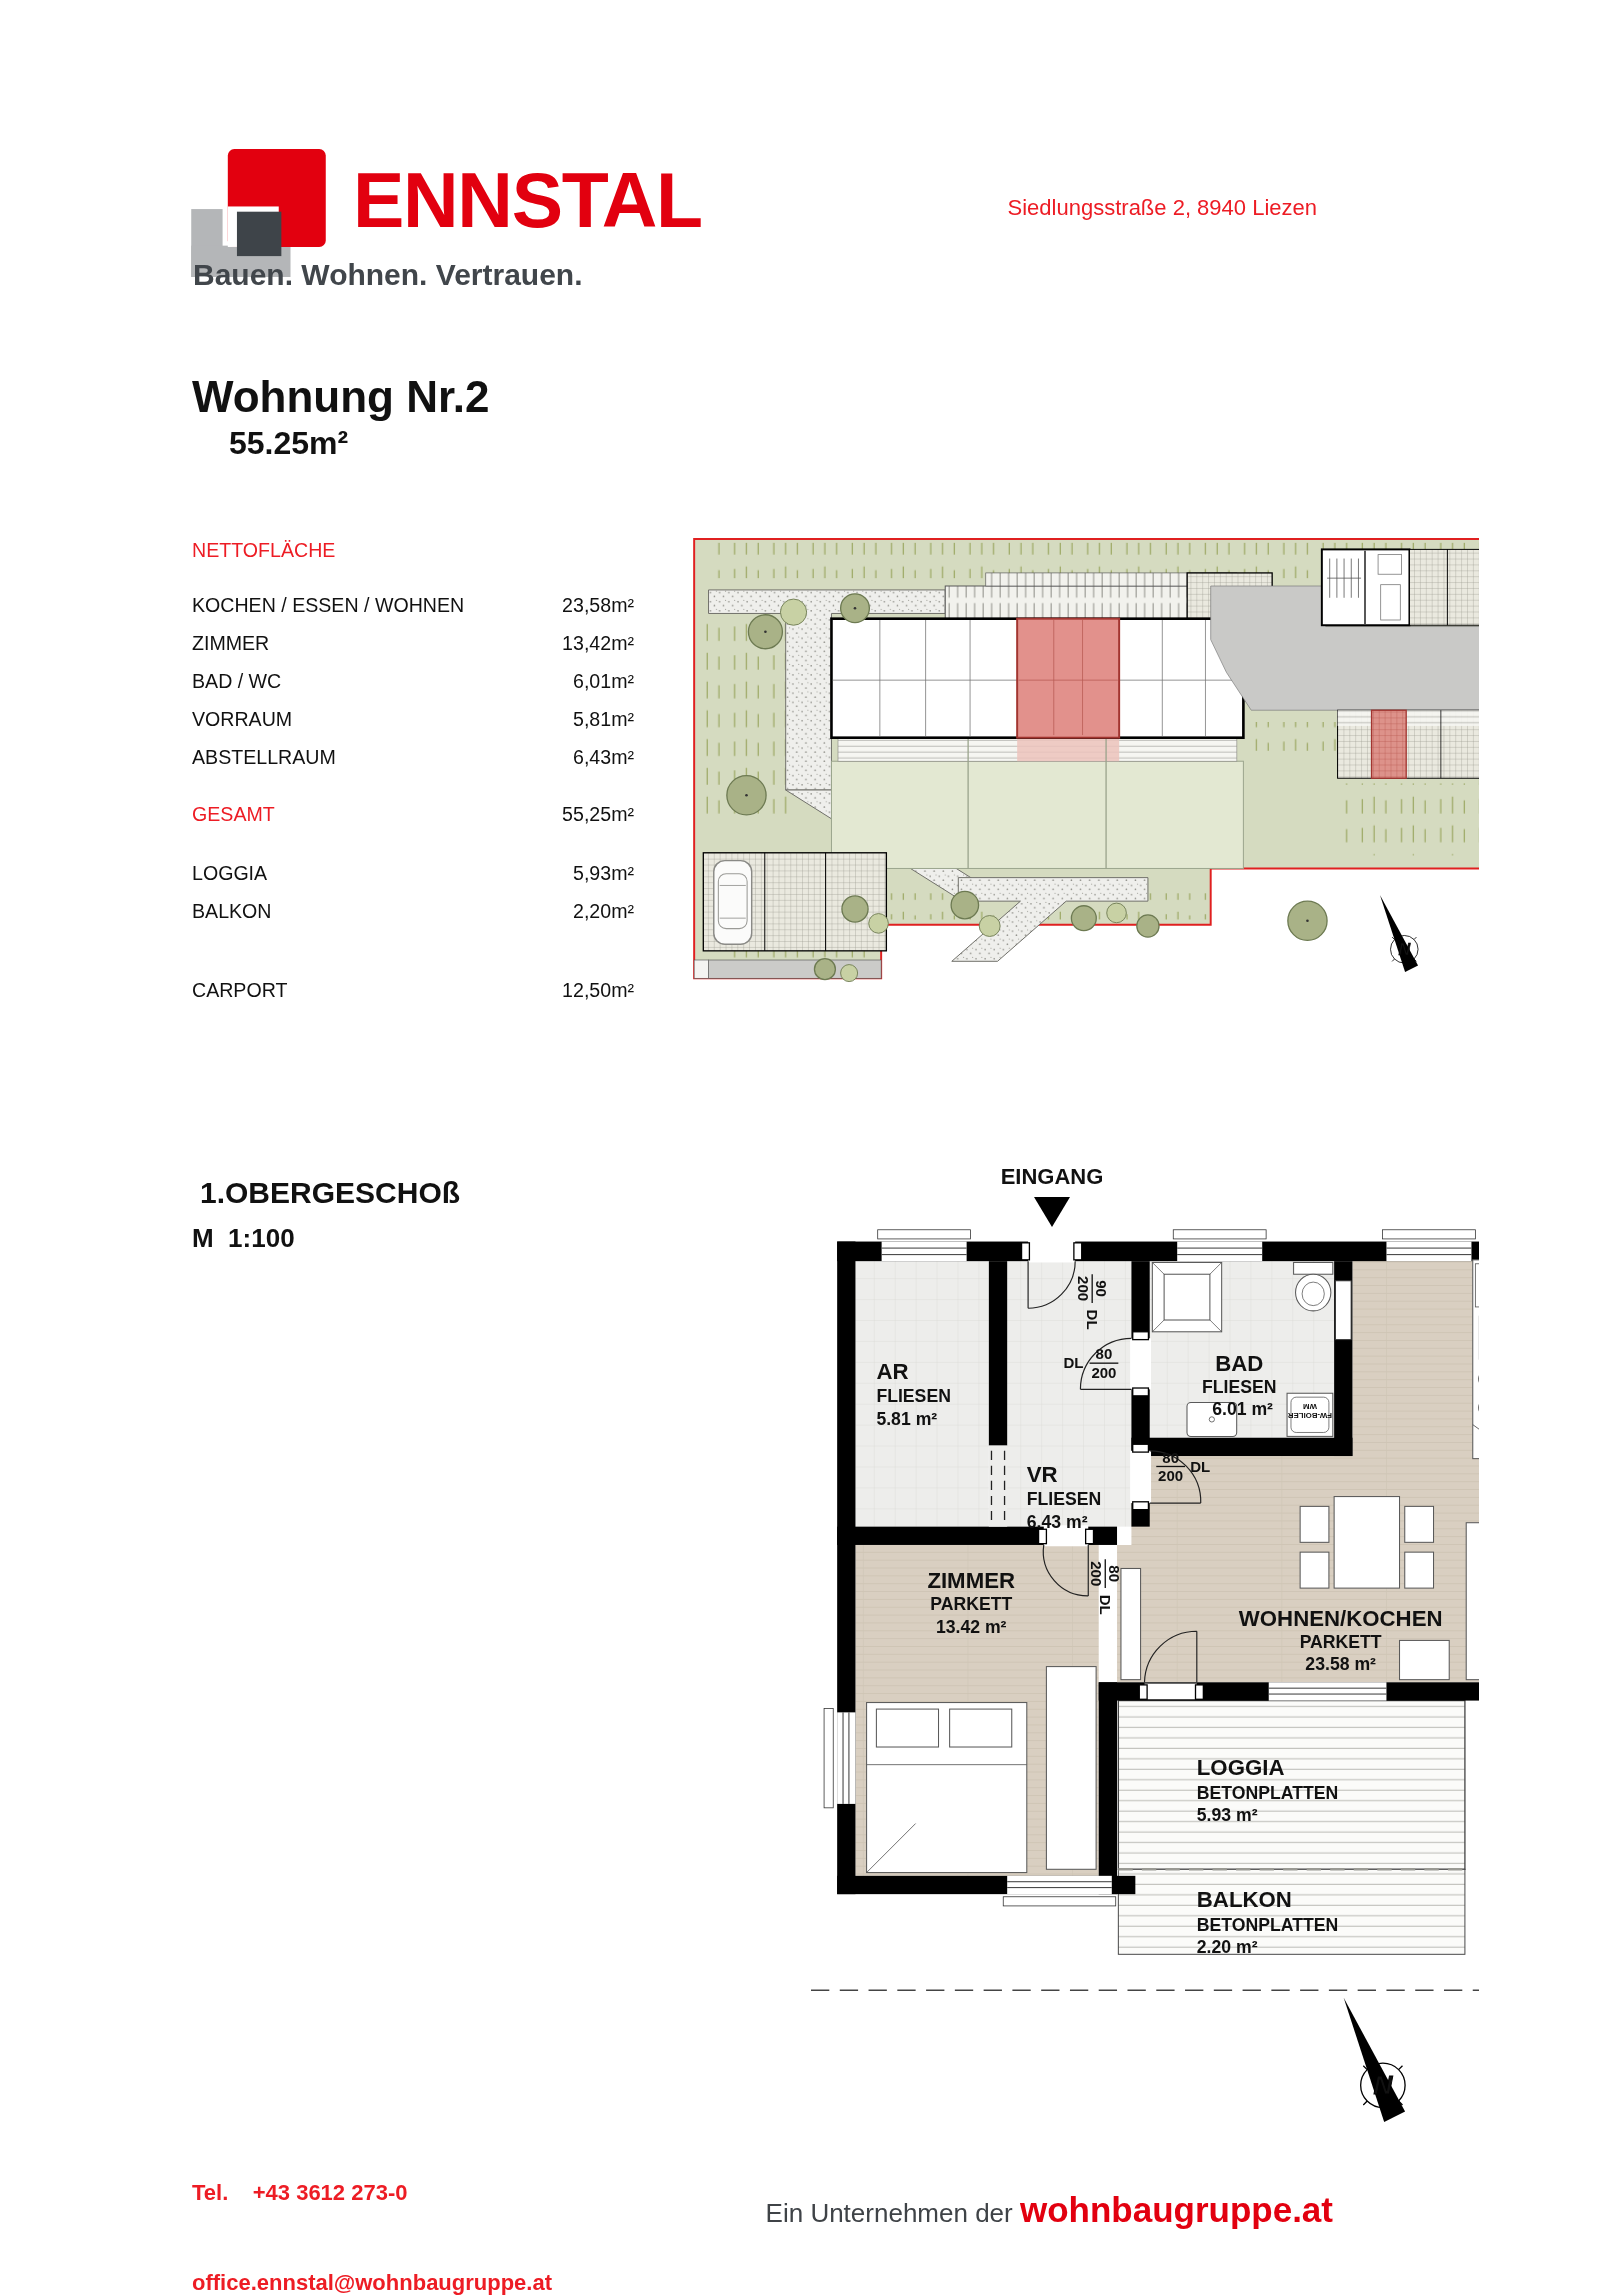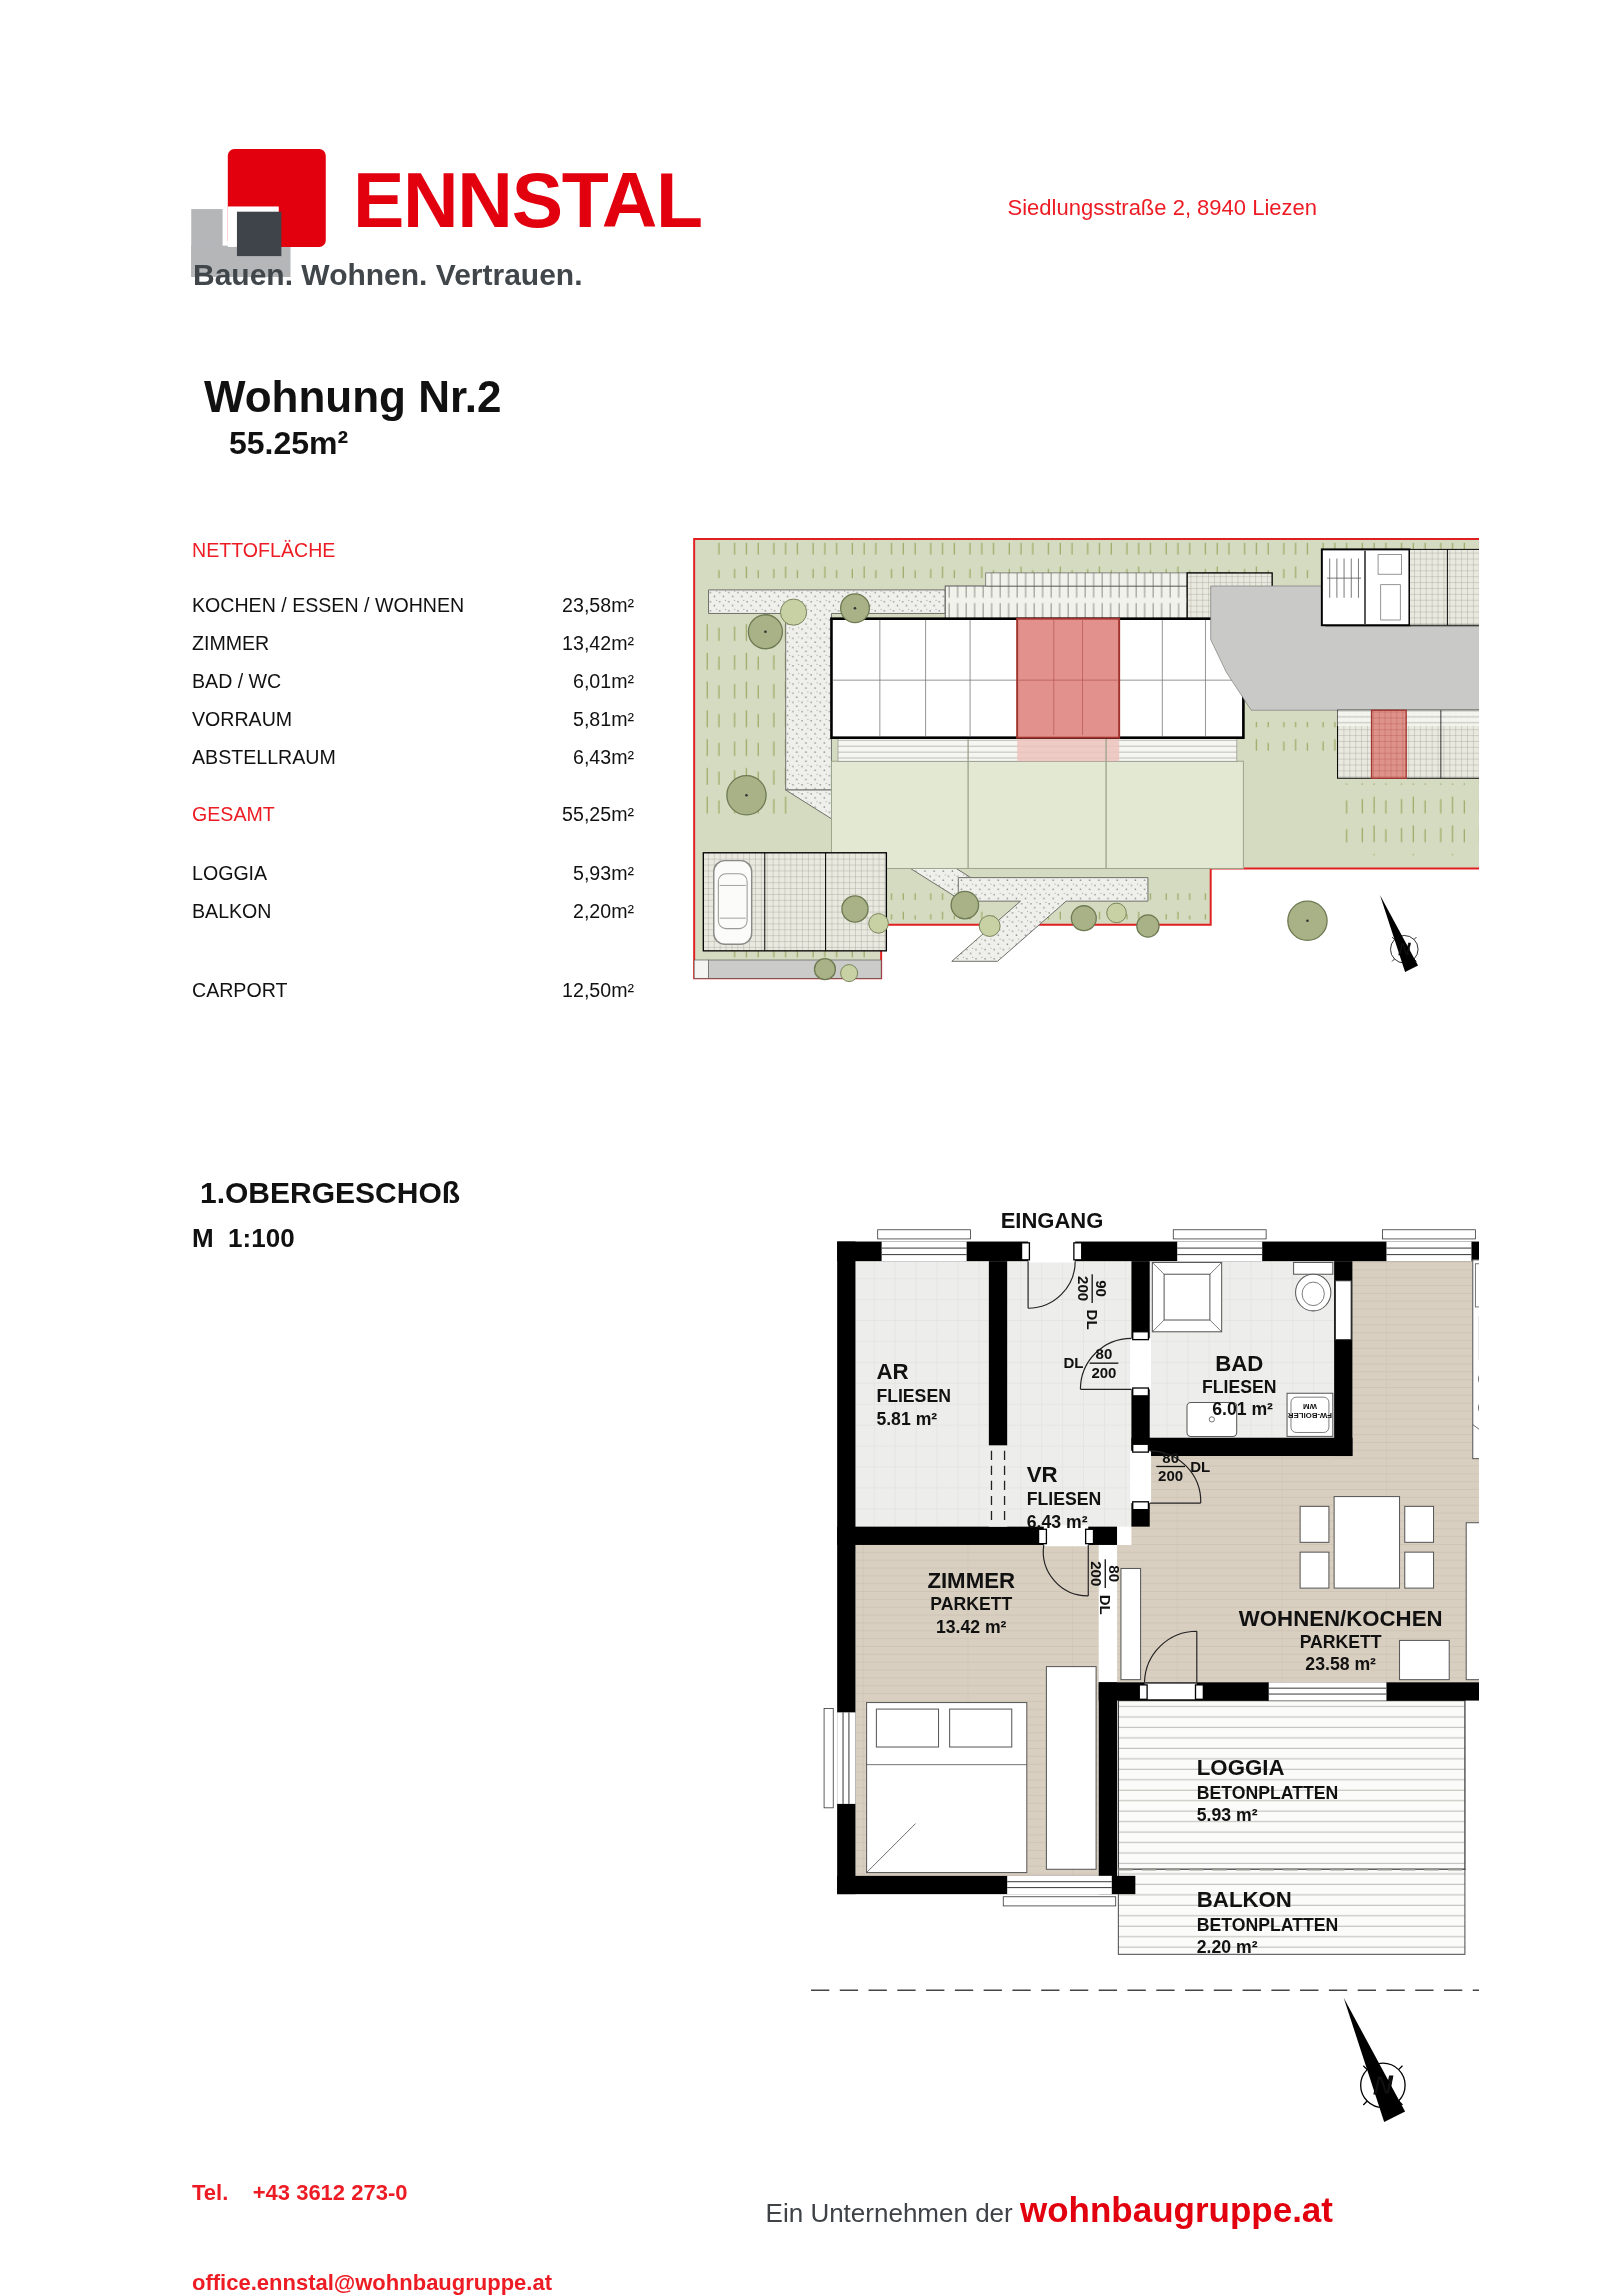--- a/index.html
+++ b/index.html
@@ -51,21 +51,21 @@
       <rect x="70" y="96" width="68" height="68" fill="#3e4449"></rect>
     </svg>
   </div>
   <div class="abs brand-word" style="left:353px;top:162px;">ENNSTAL</div>
   <div class="abs tagline" style="left:193px;top:258px;">Bauen. Wohnen. Vertrauen.</div>
 
   <div class="abs addr" style="right:162px;top:193px;width:589px;">
     <div>Siedlungsstraße 2, 8940 Liezen</div>
   </div>
 
-  <div class="abs h1" style="left:204px;top:375px;">Wohnung Nr.2</div>
+  <div class="abs h1" style="left:192px;top:375px;">Wohnung Nr.2</div>
   <div class="abs h2" style="left:193px;top:427px;">55.25m²</div>
 
   <div class="abs tbl" style="left:192px;top:523px;">
     <div class="trow red">
       <span>NETTOFLÄCHE</span>
     </div>
     <div class="sp26"></div>
     <div class="trow">
       <span>KOCHEN / ESSEN / WOHNEN</span>
         <span>23,58m²</span>
@@ -233,21 +233,21 @@
       <path d="M108,114 L114,108 M60,114 L54,108 M60,162 L54,168 M108,162 L114,168" stroke="#000" stroke-width="2"></path>
       <polygon points="24,4 118,178 86,194" fill="#000"></polygon>
       <text x="84" y="152" font-size="40" font-weight="700" font-style="italic" text-anchor="middle" fill="#fff" stroke="#000" stroke-width="1.5">N</text>
     </g>
   </svg>
   </div>
 
   <div class="abs floorlbl" style="left:200px;top:1178px;">1.OBERGESCHOß</div>
   <div class="abs scalelbl" style="left:192px;top:1212px;">M&nbsp;&nbsp;1:100</div>
 
-  <div class="abs eingang" style="left:990px;top:1164px;margin-top:44px;">
+  <div class="abs eingang" style="left:990px;top:1164px;">
     <div>EINGANG</div>
     <div class="tri"></div>
   </div>
 
   <div class="abs" style="left:811px;top:1215px;">
   <svg width="752" height="792" viewBox="0 0 1150 1210">
     <defs>
       <pattern id="tile" width="32" height="32" patternUnits="userSpaceOnUse">
         <rect width="32" height="32" fill="#ededeb"></rect>
             <path d="M32,0 H0 V32" stroke="#d8d8d4" stroke-width="1.2" fill="none"></path>

